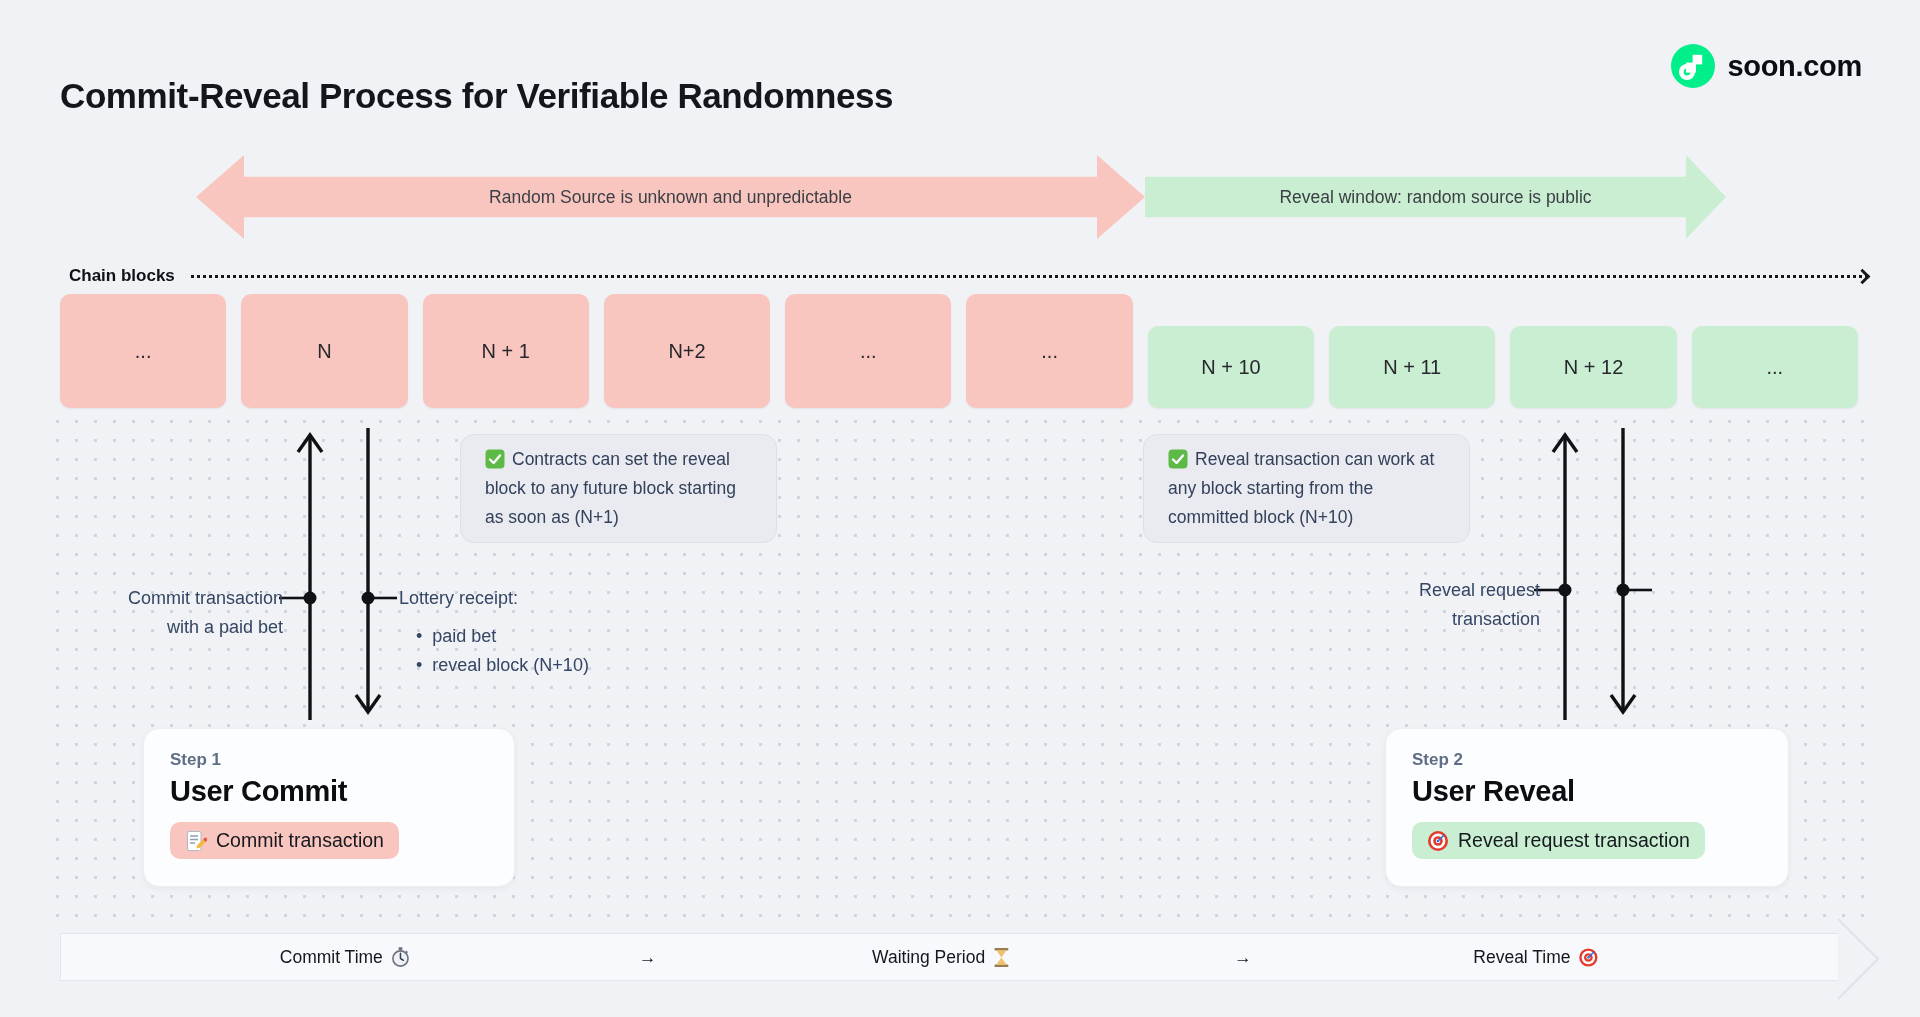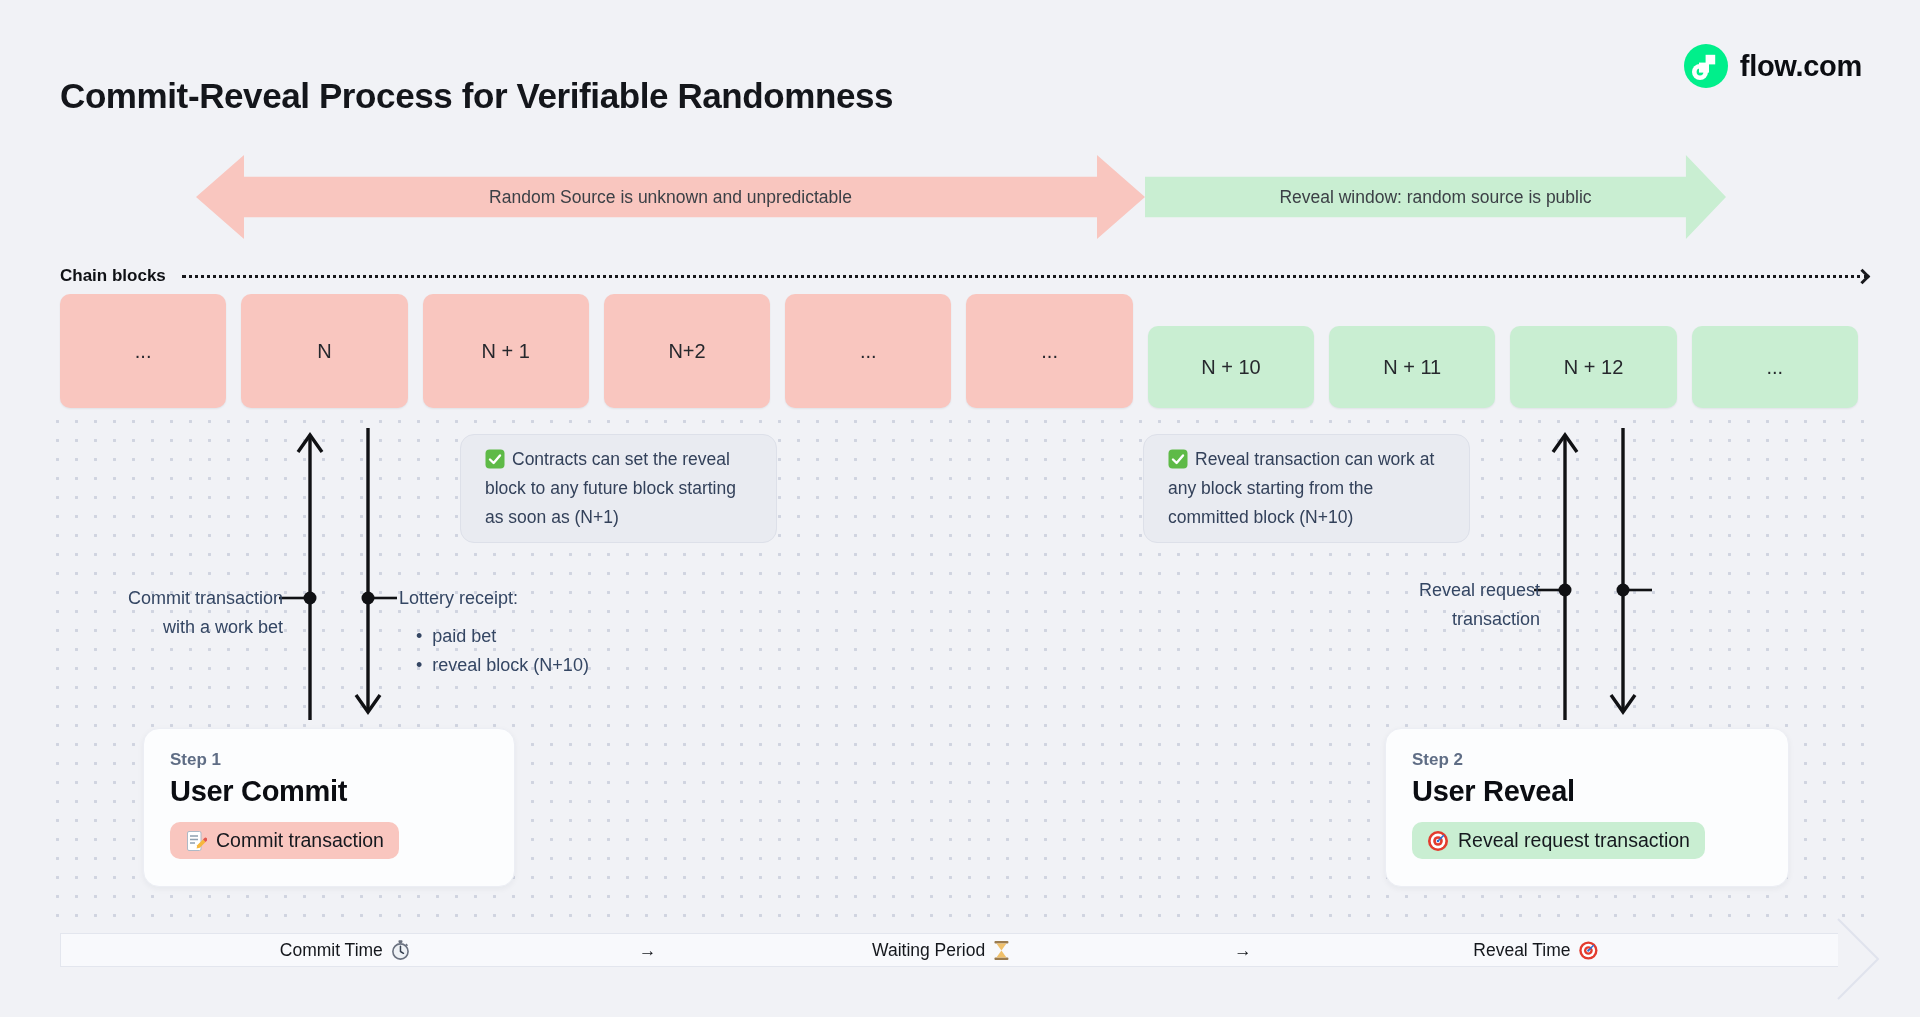--- a/index.html
+++ b/index.html
@@ -28,21 +28,21 @@
         font-size:17.5px;color:#3c4046;}
   .band.commit{
     left:196px;width:949px;background:#f9c6bf;
     clip-path:polygon(0 50%,5.06% 0,5.06% 26%,94.94% 26%,94.94% 0,100% 50%,94.94% 100%,94.94% 74%,5.06% 74%,5.06% 100%);
   }
   .band.reveal{
     left:1145px;width:581px;background:#c9eed2;
     clip-path:polygon(0 26%,93.1% 26%,93.1% 0,100% 50%,93.1% 100%,93.1% 74%,0 74%);
   }
   
-  .chain-row{position:absolute;left:60px;right:52px;top:262px;height:28px;display:flex;align-items:center;text-align:center;}
+  .chain-row{position:absolute;left:69px;right:52px;top:262px;height:28px;display:flex;align-items:center;text-align:center;}
   .chain-label{font-size:17px;font-weight:700;color:#0f1115;white-space:nowrap;}
   .chain-rail{flex:1;margin-left:16px;height:0;border-top:3px dotted #17181c;}
   .chain-rail-arrow{width:11px;height:11px;border-top:3px solid #17181c;border-right:3px solid #17181c;
     transform:rotate(45deg);margin-left:-11px;flex:0 0 auto;}
   
   .blocks{position:absolute;left:60px;top:294px;width:1798px;height:114px;display:flex;gap:15px;}
   .block{flex:1;border-radius:10px;display:flex;align-items:center;justify-content:center;
     font-size:20px;color:#26282d;box-shadow:0 1px 2px rgba(20,25,40,.07);}
   .block.commit{background:#f9c6bf;}
   .block.reveal{background:#c9eed2;margin-top:32px;}
@@ -66,21 +66,21 @@
     border-radius:16px;box-shadow:0 2px 6px rgba(20,30,60,.05);padding:21px 26px;}
   .card.step1{left:143px;width:372px;}
   .card.step2{left:1385px;width:404px;}
   .step-label{font-size:17px;font-weight:700;color:#5f6d85;}
   .step-title{font-size:29px;font-weight:700;color:#0b0d12;margin-top:5px;letter-spacing:-0.3px;}
   .step-badge{display:inline-flex;align-items:center;gap:9px;margin-top:14px;border-radius:10px;
     padding:7px 15px;font-size:19.5px;color:#15181e;}
   .step-badge.commit{background:#f9c6bf;}
   .step-badge.reveal{background:#c9eed2;}
   
-  .timeline{position:absolute;left:60px;top:933px;width:1778px;height:34px;background:#f8f9fc;
+  .timeline{position:absolute;left:60px;top:933px;width:1778px;height:48px;background:#f8f9fc;
     border:1px solid #e3e6ee;border-right:none;}
   .timeline-item{position:absolute;top:50%;transform:translate(-50%,-50%);display:flex;
     align-items:center;gap:8px;font-size:17.5px;color:#14171c;white-space:nowrap;}
   .tl-chevron{position:absolute;left:1836px;top:917px;}
 </style>
 </head>
 <body>
 
 <div id="canvas">
 
@@ -88,21 +88,21 @@
 
   <div class="page-title">Commit-Reveal Process for Verifiable Randomness</div>
   <div class="brand">
     <svg width="44" height="44" viewBox="0 0 44 44">
       <circle cx="22" cy="22" r="22" fill="#00ef8b"></circle>
       <circle cx="16" cy="28" r="8" fill="#ffffff"></circle>
       <circle cx="16" cy="28" r="3.4" fill="#00ef8b"></circle>
       <rect x="15" y="18.6" width="10" height="10" fill="#ffffff"></rect>
       <rect x="21.6" y="10.8" width="9.6" height="9.6" fill="#ffffff"></rect>
     </svg>
-    <span class="brand-name">flow.com</span>
+    <span class="brand-name">soon.com</span>
   </div>
 
   <div class="band commit">
     <span>Random Source is unknown and unpredictable</span>
   </div>
   <div class="band reveal">
     <span>Reveal window: random source is public</span>
   </div>
 
   <div class="chain-row">
@@ -174,21 +174,21 @@
     <path d="M6 162 L37 162" stroke="#101114" stroke-width="2.6" fill="none"></path>
     <circle cx="37" cy="162" r="6.5" fill="#101114"></circle>
     <path d="M95 0 L95 282" stroke="#101114" stroke-width="3.4" fill="none"></path>
     <path d="M83 267 L95 284 L107 267" stroke="#101114" stroke-width="3.4" fill="none"></path>
     <path d="M95 162 L124 162" stroke="#101114" stroke-width="2.6" fill="none"></path>
     <circle cx="95" cy="162" r="6.5" fill="#101114"></circle>
   </svg>
 
   <div class="ann right-align" style="right:1637px;top:584px;">
     <div>Commit transaction</div>
-    <div>with a work bet</div>
+    <div>with a paid bet</div>
   </div>
 
   <div class="ann" style="left:399px;top:584px;">
     <div>Lottery receipt:</div>
     <ul class="receipt-list">
       <li>paid bet</li>
       <li>reveal block (N+10)</li>
     </ul>
   </div>
 

